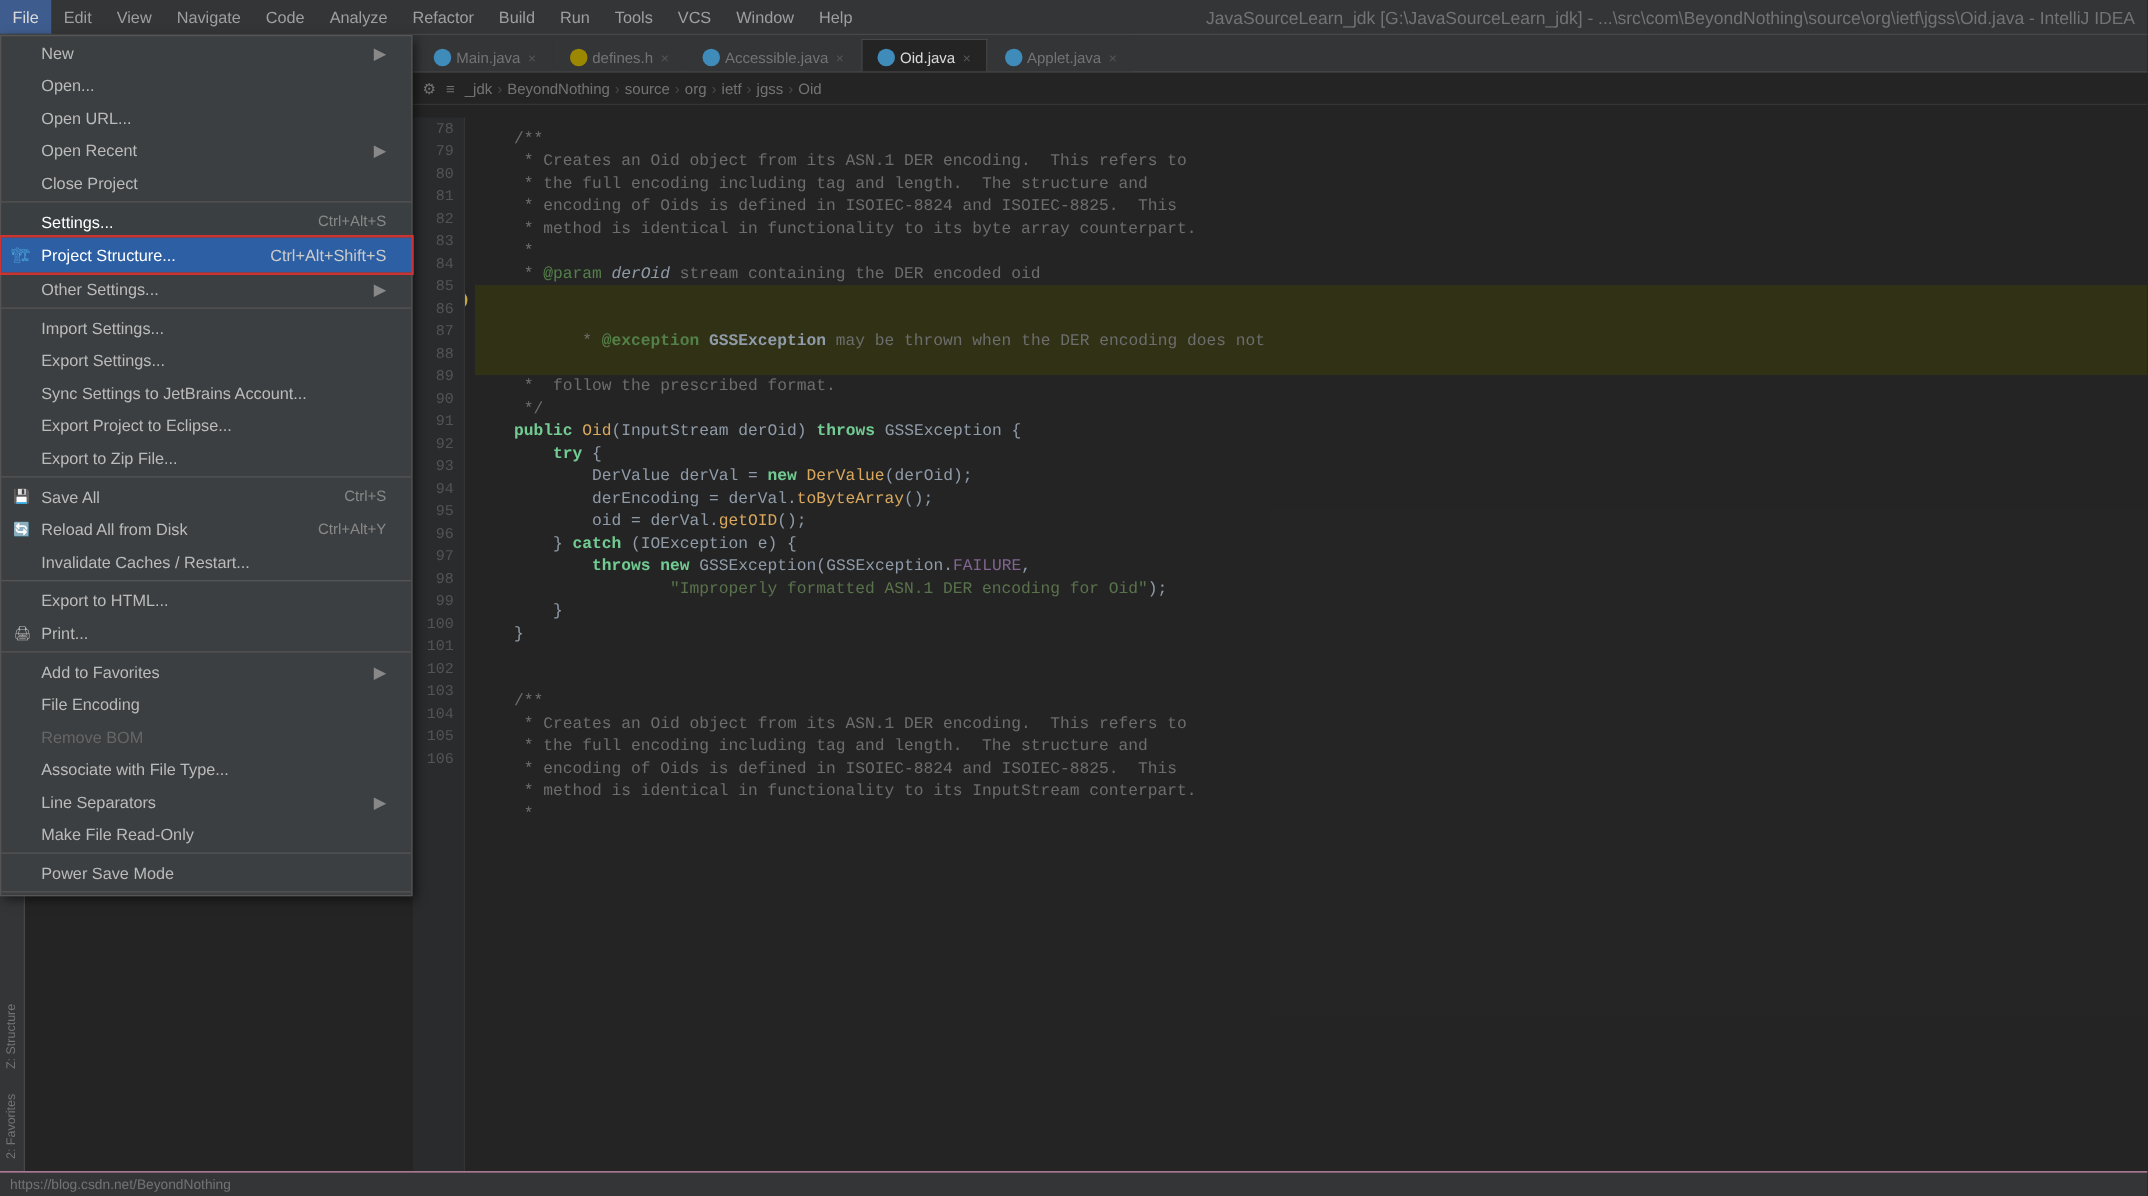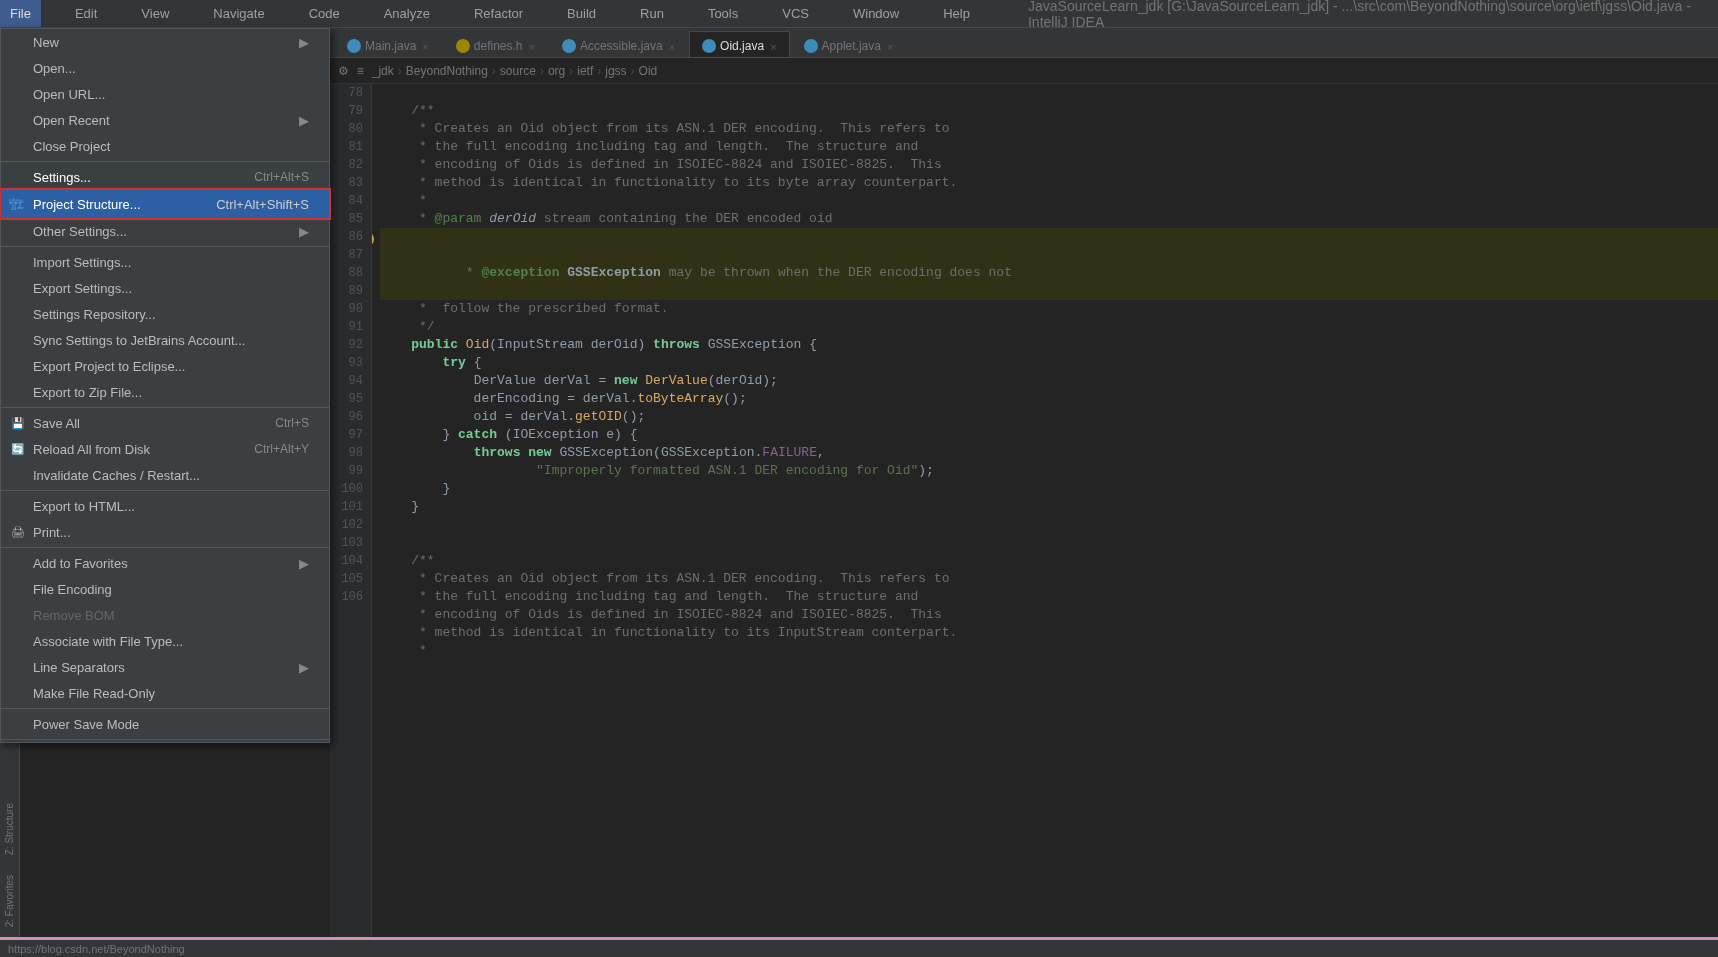--- a/index.html
+++ b/index.html
@@ -2,21 +2,21 @@
 <html><head>
   <meta charset="utf-8">
   <style>
     * { margin: 0; padding: 0; box-sizing: border-box; }
     body { width: 1718px; height: 957px; overflow: hidden; background: #2b2b2b; font-family: 'Segoe UI', Arial, sans-serif; font-size: 13px; color: #a9b7c6; position: relative; }
 
     
     #menubar {
       position: absolute; top: 0; left: 0; right: 0; height: 28px;
       background: #3c3f41; display: flex; align-items: center;
-      border-bottom: 1px solid #555; z-index: 100; gap: 24px;
+      border-bottom: 1px solid #555; z-index: 100;
     }
     .menubar-item {
       padding: 3px 10px; color: #bbbbbb; cursor: pointer; font-size: 13px;
       height: 100%; display: flex; align-items: center;
     }
     .menubar-item.active { background: #4a6da7; color: #fff; }
 
     
     #file-dropdown {
       position: absolute; top: 28px; left: 0; width: 330px;
@@ -59,21 +59,21 @@
     }
     .breadcrumb-item { color: #888; cursor: pointer; }
     .breadcrumb-sep { margin: 0 4px; color: #555; }
 
     
     #editor {
       position: absolute; top: 84px; left: 20px; right: 0; bottom: 20px;
       background: #2b2b2b; overflow: hidden;
     }
     #line-numbers {
-      position: absolute; top: 0; left: 0; width: 42px; bottom: 0;
+      position: absolute; top: 10px; left: 0; width: 42px; bottom: 0;
       background: #313335; color: #606366; font-size: 12px;
       font-family: 'Courier New', monospace; padding: 0; text-align: right;
       border-right: 1px solid #3c3f41; overflow: hidden;
     }
     .line-num { padding: 0 8px 0 0; line-height: 18px; font-size: 12px; }
     #code-content {
       position: absolute; top: 0; left: 42px; right: 0; bottom: 0;
       font-family: 'Courier New', monospace; font-size: 13px;
       line-height: 18px; padding: 0 0 0 8px; overflow: hidden;
     }
@@ -86,21 +86,21 @@
     .cm-tag { color: #629755; }
     .cm-tag-b { color: #629755; font-weight: bold; }
     .str { color: #6a8759; }
     .fn { color: #ffc66d; }
     .param { color: #a9b7c6; font-style: italic; }
     .type { color: #a9b7c6; }
 
     
     #statusbar {
       position: absolute; bottom: 0; left: 0; right: 0; height: 20px;
-      background: #3c3f41; border-top: 3px solid #f9a8d4;
+      background: #3c3f41; border-top: 1px solid #f9a8d4;
       display: flex; align-items: center; padding: 0 8px;
       font-size: 11px; color: #888; z-index: 100;
     }
 
     
     .warning-icon {
       display: inline-block; width: 16px; height: 16px;
       background: #e8c44b; border-radius: 50%;
       font-size: 10px; color: #333; text-align: center; line-height: 16px;
       margin-right: 4px;
@@ -174,23 +174,20 @@
     <span>Other Settings...</span>
     <span class="arrow">▶</span>
   </div>
   <div class="menu-separator"></div>
 
   <div class="menu-item">
     <span>Import Settings...</span>
   </div>
   <div class="menu-item">
     <span>Export Settings...</span>
-  </div>
-  <div class="menu-item">
-    <span>Settings Repository...</span>
   </div>
   <div class="menu-item">
     <span>Sync Settings to JetBrains Account...</span>
   </div>
   <div class="menu-item">
     <span>Export Project to Eclipse...</span>
   </div>
   <div class="menu-item">
     <span>Export to Zip File...</span>
   </div>

